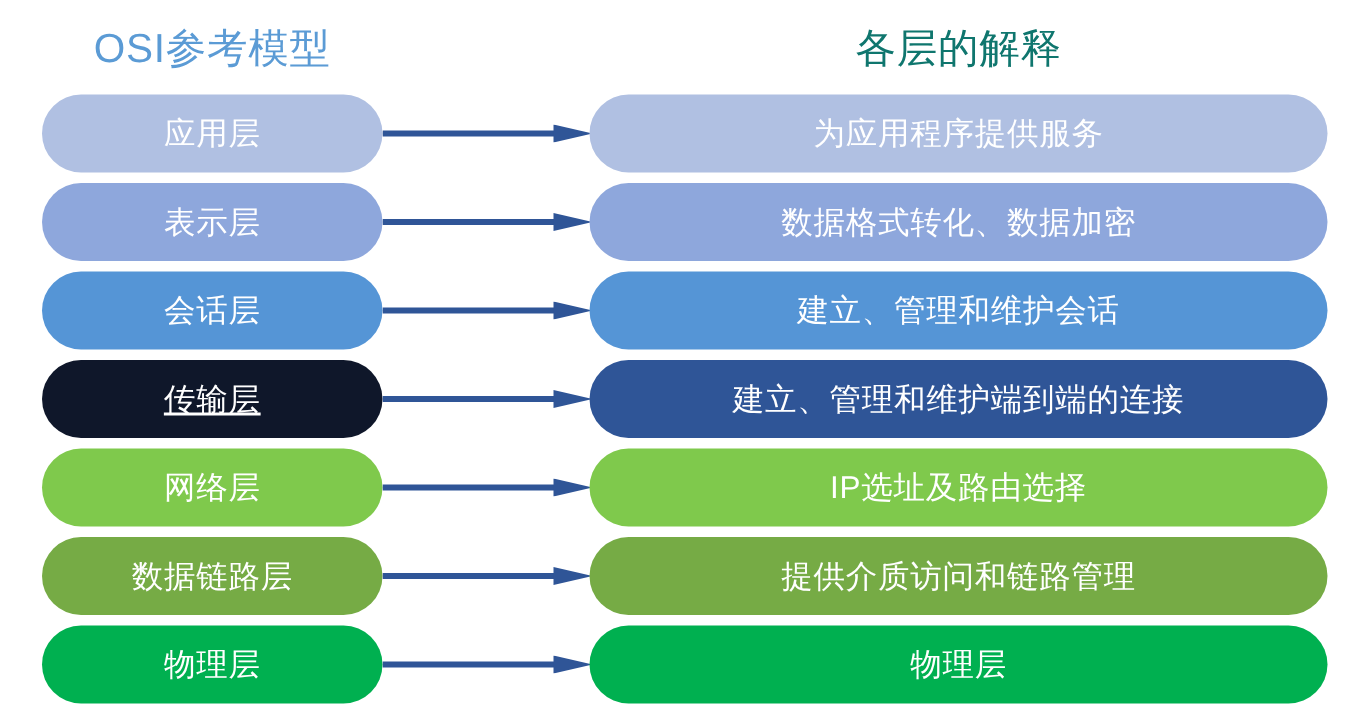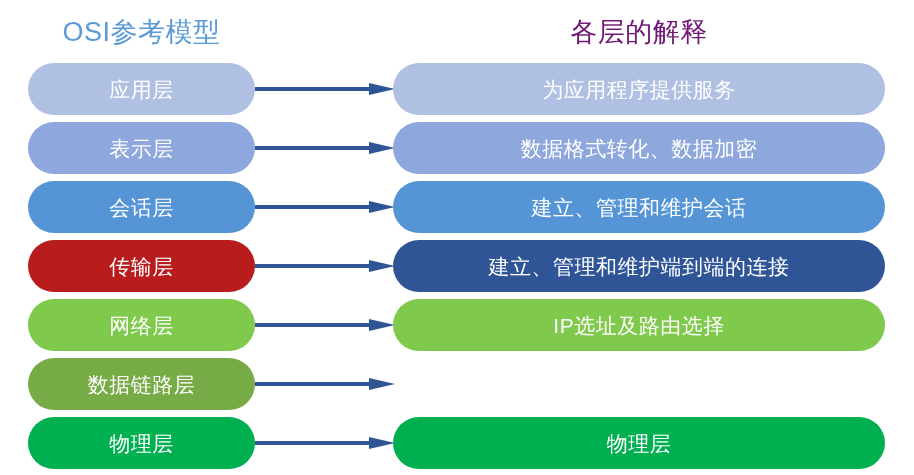--- a/index.html
+++ b/index.html
@@ -86,21 +86,21 @@
     display: block;
   }
 </style>
 </head>
 <body>
 
 <div id="diagram" style="background: rgb(255, 255, 255);">
 
   <div class="col-title" id="title-left" style="color: rgb(91, 155, 213);">OSI参考模型</div>
 
-  <div class="col-title" id="title-right" style="color: #701a75;">各层的解释</div>
+  <div class="col-title" id="title-right" style="color: #0f766e;">各层的解释</div>
 
   <div id="rows-container">
       <div class="row" style="top: 63px;">
     <div class="pill pill-left" style="background: rgb(176, 192, 226);">
       <span>应用层</span>
     </div>
     <div class="arrow">
       <svg width="140" height="12" viewBox="0 0 140 12" xmlns="http://www.w3.org/2000/svg">
         <path class="arrow-shaft" d="M0 4 H118 V8 H0 Z" fill="#2f5597"></path>
         <path class="arrow-head" d="M114 0 L140 6 L114 12 Z" fill="#2f5597"></path>
@@ -132,21 +132,21 @@
       <svg width="140" height="12" viewBox="0 0 140 12" xmlns="http://www.w3.org/2000/svg">
         <path class="arrow-shaft" d="M0 4 H118 V8 H0 Z" fill="#2f5597"></path>
         <path class="arrow-head" d="M114 0 L140 6 L114 12 Z" fill="#2f5597"></path>
       </svg>
     </div>
     <div class="pill pill-right" style="background: rgb(85, 149, 214);">
       <span>建立、管理和维护会话</span>
     </div>
   </div>
       <div class="row" style="top: 240px;">
-    <div class="pill pill-left" style="background: #b91c1c;">
+    <div class="pill pill-left" style="background: #0f172a; text-decoration: underline;">
       <span>传输层</span>
     </div>
     <div class="arrow">
       <svg width="140" height="12" viewBox="0 0 140 12" xmlns="http://www.w3.org/2000/svg">
         <path class="arrow-shaft" d="M0 4 H118 V8 H0 Z" fill="#2f5597"></path>
         <path class="arrow-head" d="M114 0 L140 6 L114 12 Z" fill="#2f5597"></path>
       </svg>
     </div>
     <div class="pill pill-right" style="background: rgb(47, 85, 151);">
       <span>建立、管理和维护端到端的连接</span>
@@ -169,20 +169,23 @@
       <div class="row" style="top: 358px; padding-left: 13px;">
     <div class="pill pill-left" style="background: rgb(118, 171, 69);">
       <span>数据链路层</span>
     </div>
     <div class="arrow">
       <svg width="140" height="12" viewBox="0 0 140 12" xmlns="http://www.w3.org/2000/svg">
         <path class="arrow-shaft" d="M0 4 H118 V8 H0 Z" fill="#2f5597"></path>
         <path class="arrow-head" d="M114 0 L140 6 L114 12 Z" fill="#2f5597"></path>
       </svg>
     </div>
+    <div class="pill pill-right" style="background: rgb(118, 171, 69);">
+      <span>提供介质访问和链路管理</span>
+    </div>
   </div>
       <div class="row" style="top: 417px; padding-left: 18px;">
     <div class="pill pill-left" style="background: rgb(0, 176, 80);">
       <span>物理层</span>
     </div>
     <div class="arrow">
       <svg width="140" height="12" viewBox="0 0 140 12" xmlns="http://www.w3.org/2000/svg">
         <path class="arrow-shaft" d="M0 4 H118 V8 H0 Z" fill="#2f5597"></path>
         <path class="arrow-head" d="M114 0 L140 6 L114 12 Z" fill="#2f5597"></path>
       </svg>

